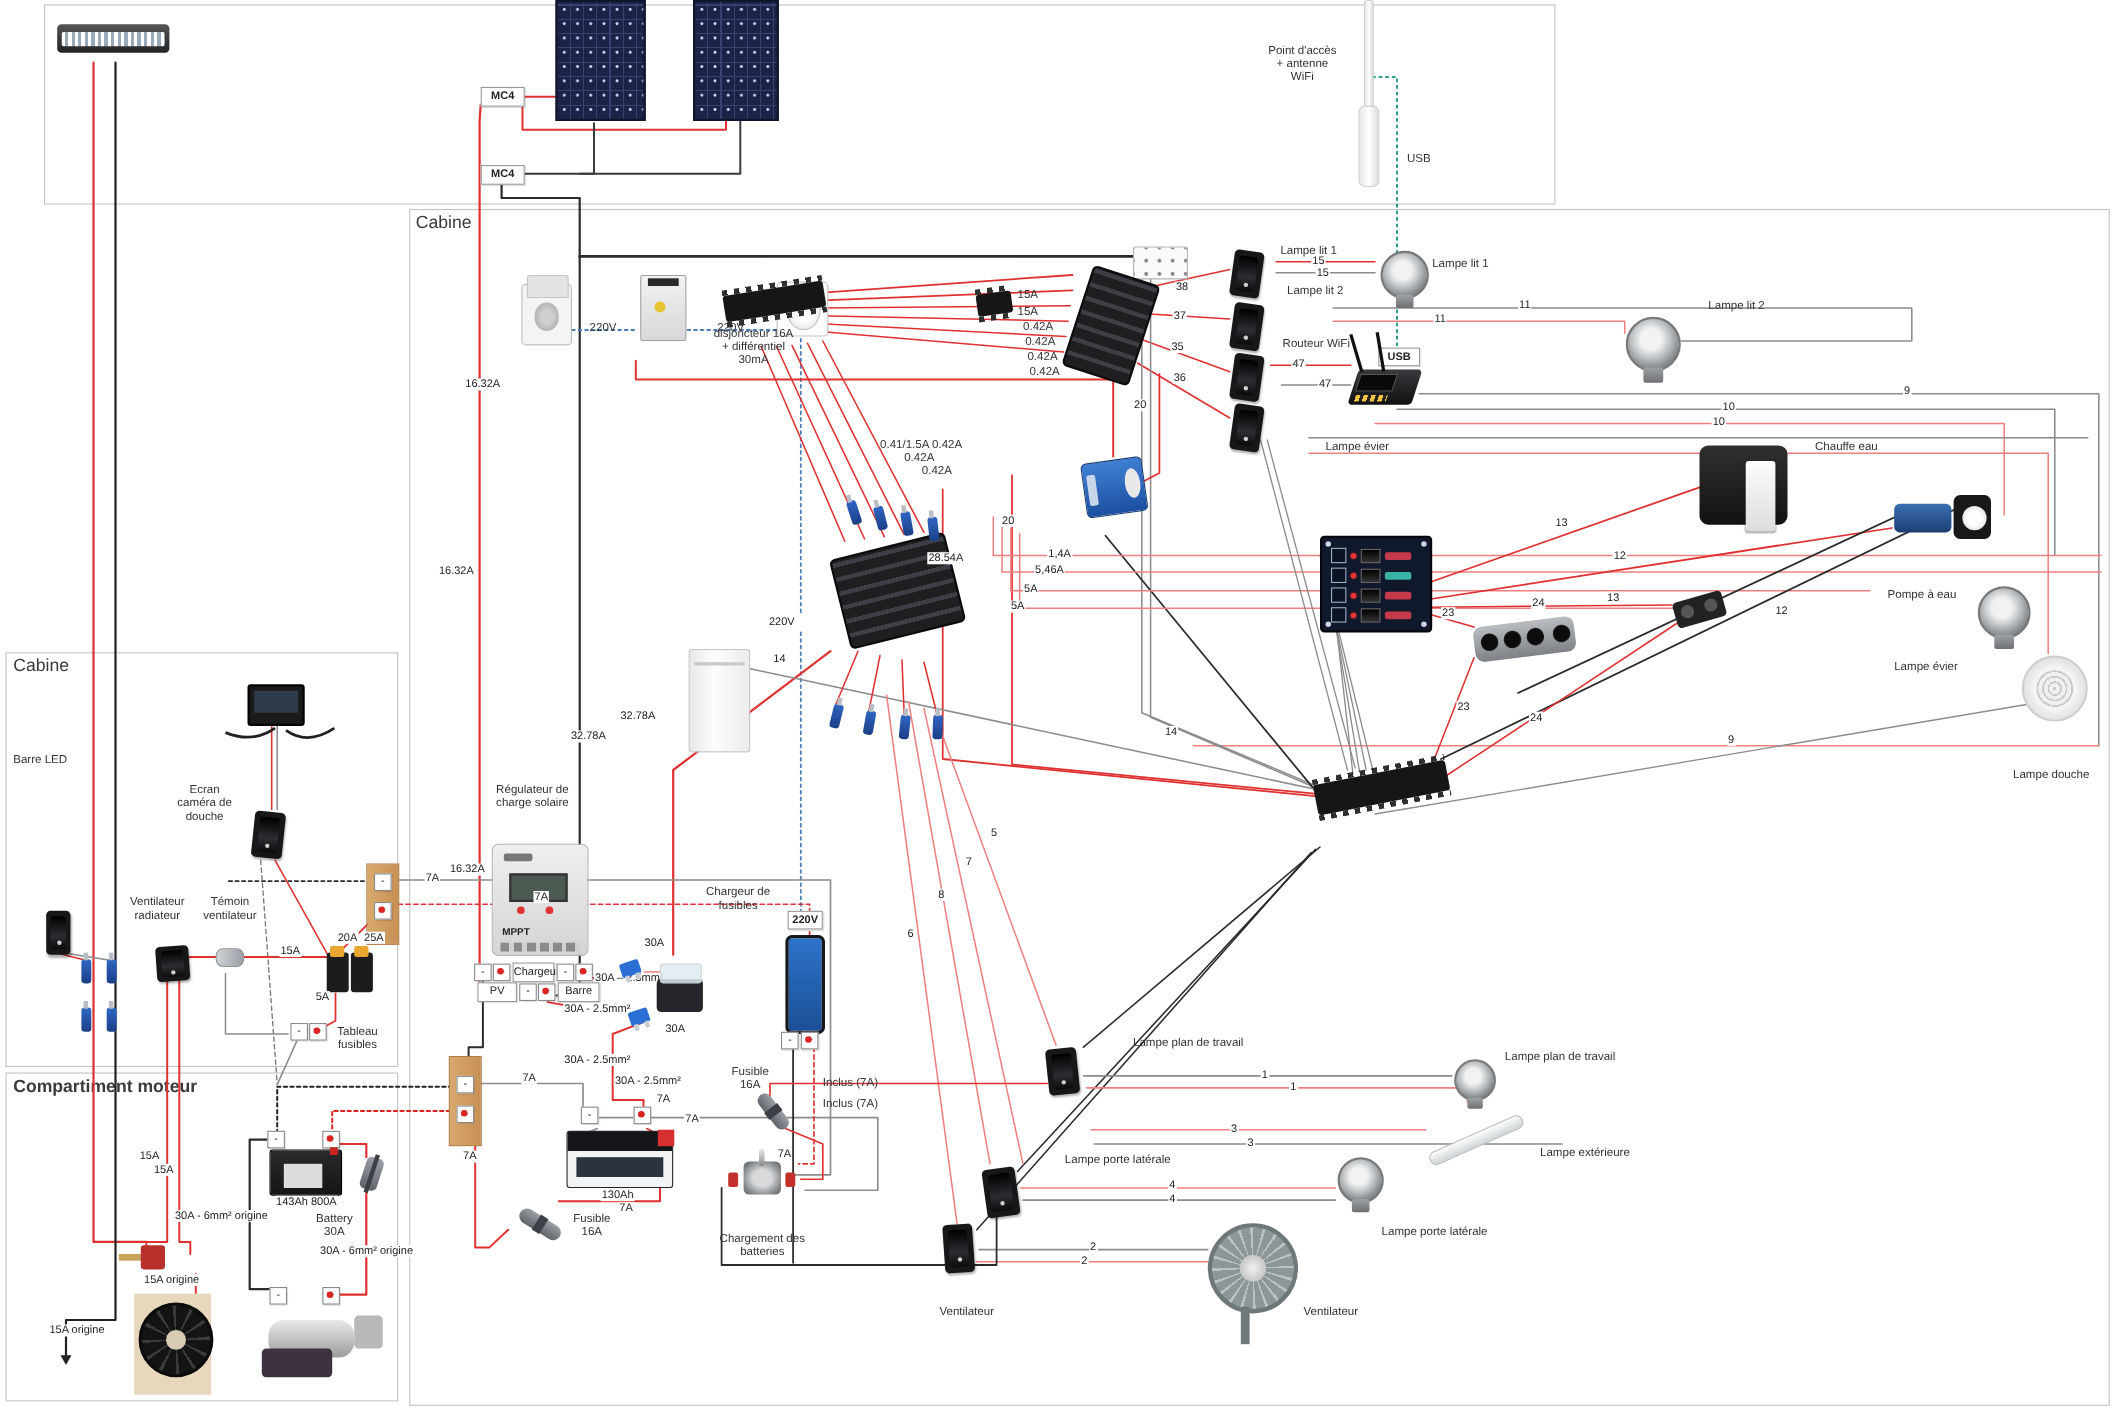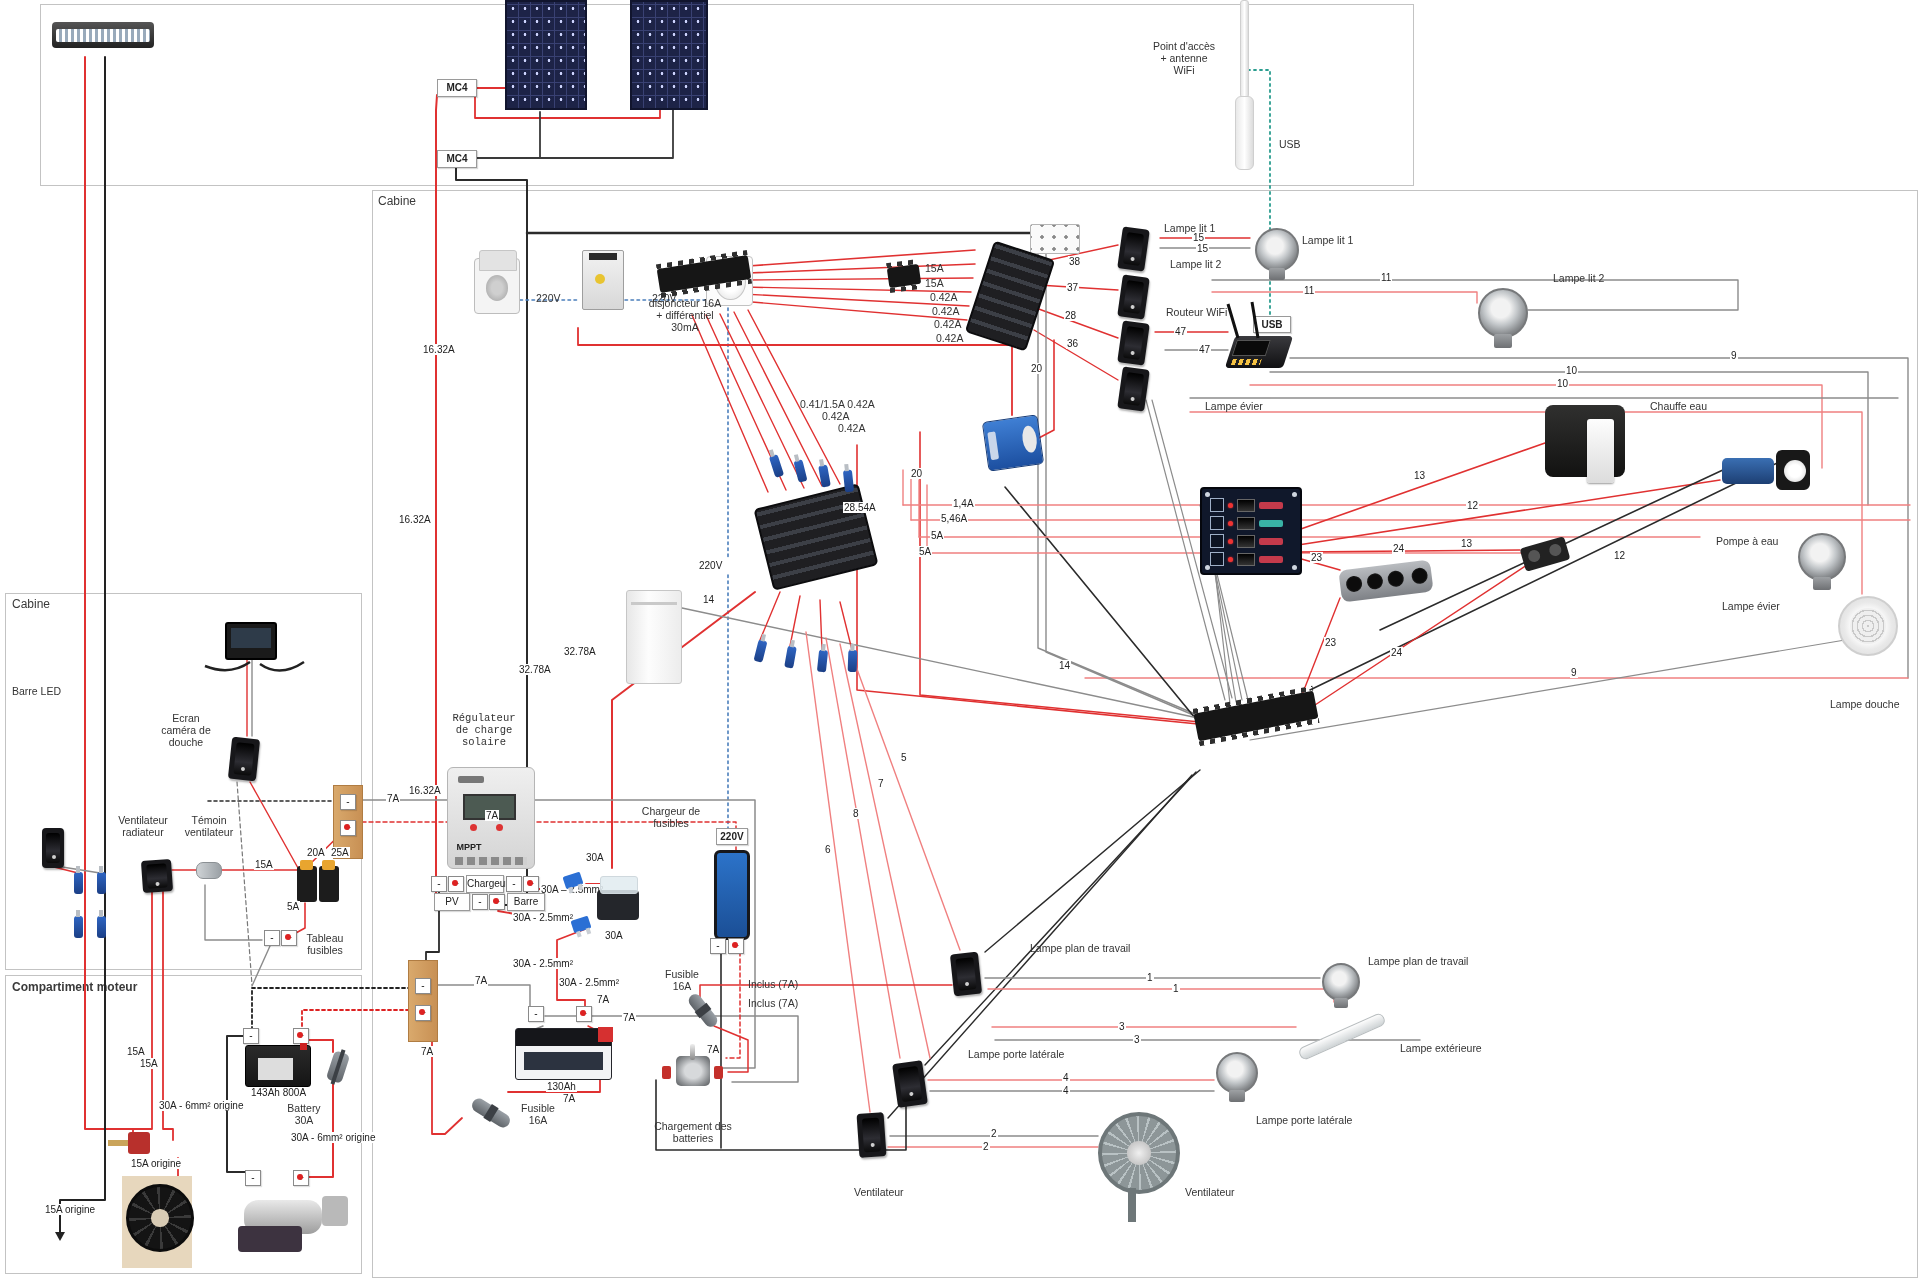--- a/index.html
+++ b/index.html
@@ -1,19 +1,19 @@
 <!DOCTYPE html>
 <html><head>
 <meta charset="utf-8">
 <style>
   html,body{margin:0;padding:0;background:#fff;}
   #stage{position:relative;width:1920px;height:1280px;background:#fff;overflow:hidden;
          font-family:"Liberation Sans",sans-serif;}
   .box{position:absolute;border:1px solid #c3c3c3;}
-  .boxlbl{position:absolute;font-size:12px;color:#3a3a3a;font-weight:bold;background:#fff;padding:0 2px;}
+  .boxlbl{position:absolute;font-size:16px;color:#3a3a3a;font-weight:bold;background:#fff;padding:0 2px;}
   .lbl{position:absolute;font-size:10.5px;color:#333;white-space:nowrap;line-height:1.15;}
   .lbl.c{text-align:center;white-space:normal;}
   .num{position:absolute;font-size:10px;color:#222;background:#fff;padding:0 1px;}
   svg.wires{position:absolute;left:0;top:0;pointer-events:none;}
   
   .ledbar{position:absolute;background:linear-gradient(#555,#222);border-radius:4px;}
   .ledbar::before{content:"";position:absolute;left:4%;top:25%;width:92%;height:50%;
      background:repeating-linear-gradient(90deg,#fff 0 3px,#9ab 3px 6px);border-radius:2px;}
   .solar{position:absolute;background:#1d2347;border:2px solid #11152e;
      background-image:radial-gradient(circle,#cfd6ff 1.1px,transparent 1.6px),
@@ -323,21 +323,21 @@
   <div class="whiteblock" style="left:1030px;top:224px;width:48px;height:28px;"></div>
   <div class="fusebox" style="left:978px;top:248px;width:60px;height:92px;transform:rotate(18deg);"></div>
   <div class="lbl" style="left:925px;top:262px;">15A</div>
   <div class="lbl" style="left:925px;top:277px;">15A</div>
   <div class="lbl" style="left:930px;top:291px;">0.42A</div>
   <div class="lbl" style="left:932px;top:305px;">0.42A</div>
   <div class="lbl" style="left:934px;top:318px;">0.42A</div>
   <div class="lbl" style="left:936px;top:332px;">0.42A</div>
   <div class="num" style="left:1068px;top:256px;">38</div>
   <div class="num" style="left:1066px;top:282px;">37</div>
-  <div class="num" style="left:1064px;top:310px;">28</div>
+  <div class="num" style="left:1064px;top:310px;">35</div>
   <div class="num" style="left:1066px;top:338px;">36</div>
   <div class="num" style="left:1030px;top:363px;">20</div>
 
   <div class="sw" style="left:1120px;top:228px;width:27px;height:42px;transform:rotate(8deg);"></div>
   <div class="sw" style="left:1120px;top:276px;width:27px;height:42px;transform:rotate(8deg);"></div>
   <div class="sw" style="left:1120px;top:322px;width:27px;height:42px;transform:rotate(8deg);"></div>
   <div class="sw" style="left:1120px;top:368px;width:27px;height:42px;transform:rotate(8deg);"></div>
   <div class="lbl" style="left:1164px;top:222px;">Lampe lit 1</div>
   <div class="num" style="left:1192px;top:232px;">15</div>
   <div class="num" style="left:1196px;top:243px;">15</div>
@@ -449,21 +449,21 @@
   </div>
   <div class="sock2" style="left:1522px;top:542px;width:46px;height:24px;transform:rotate(-16deg);"></div>
   <div class="busbar" style="left:1195px;top:702px;width:122px;height:28px;transform:rotate(-11deg);"></div>
 
   <div class="fridge" style="left:626px;top:590px;width:54px;height:92px;"></div>
 
   <div class="num" style="left:422px;top:344px;">16.32A</div>
   <div class="num" style="left:398px;top:514px;">16.32A</div>
   <div class="num" style="left:563px;top:646px;">32.78A</div>
   <div class="num" style="left:518px;top:664px;">32.78A</div>
-  <div class="lbl c" style="left:448px;top:712px;width:72px;text-align:center;font-family:Liberation Mono, monospace;">Régulateur de charge solaire</div>
+  <div class="lbl c" style="left:448px;top:712px;width:72px;text-align:center;">Régulateur de charge solaire</div>
   <div class="mppt" style="left:447px;top:767px;width:86px;height:100px;">
     <div class="brand"></div>
       <div class="lcd"></div>
     <div class="b1" style="left:26%;"></div>
     <div class="b2" style="left:56%;"></div>
     <div class="tag">MPPT</div>
     <div class="ports"></div>
   </div>
   <div class="num" style="left:408px;top:785px;">16.32A</div>
   <div class="term" style="left:431px;top:876px;">-</div>

